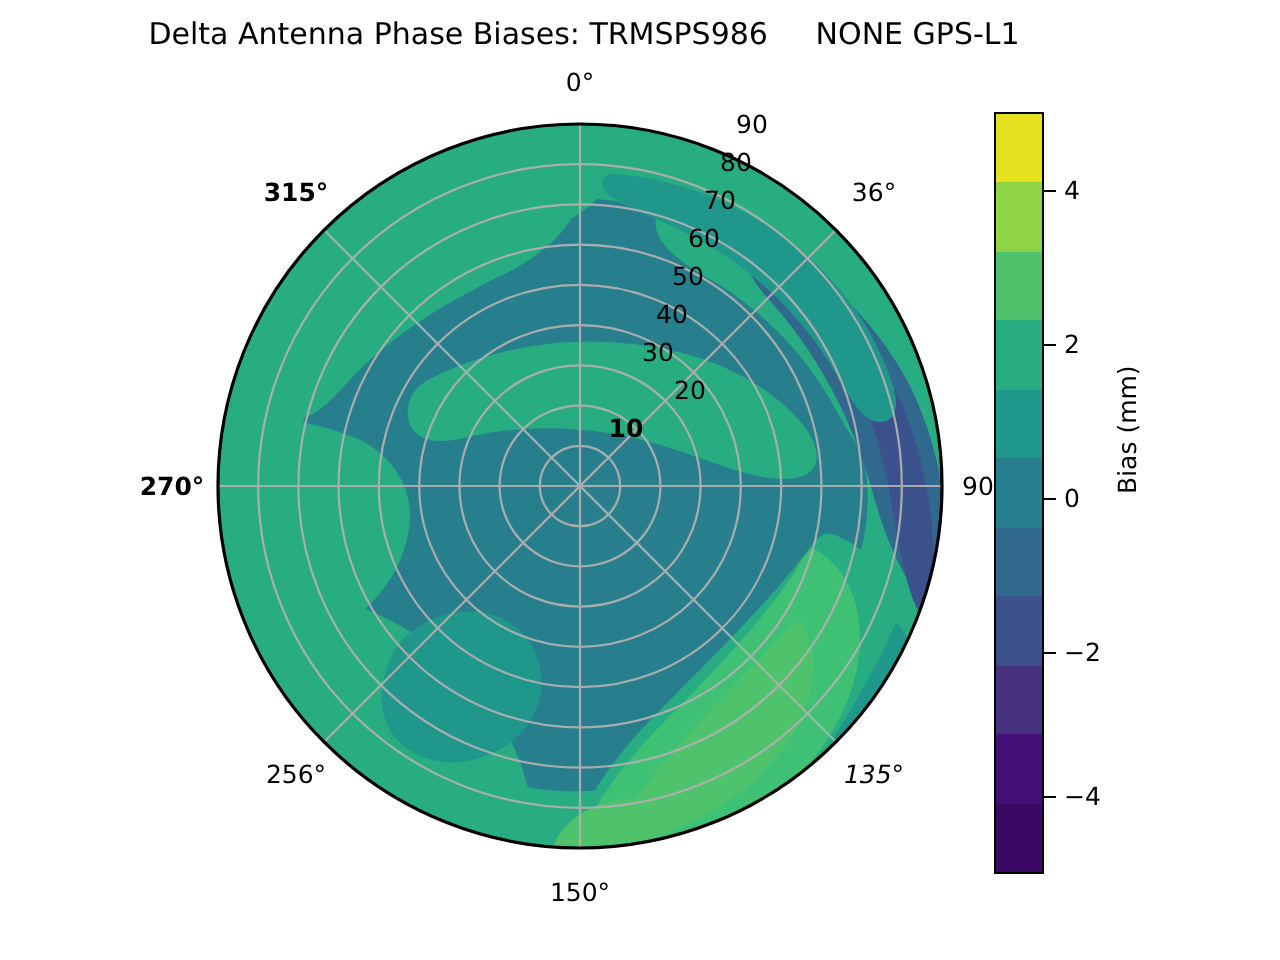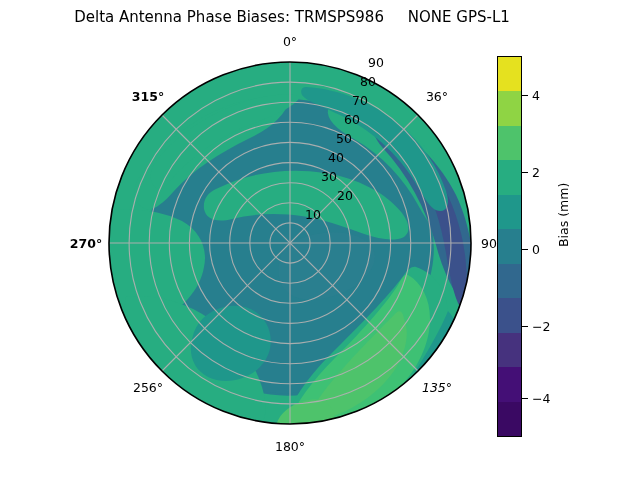--- a/index.html
+++ b/index.html
@@ -265,28 +265,28 @@
 
       <circle cx="182" cy="182" r="181" fill="none" stroke="#000000" stroke-width="1.6"></circle>
     </svg>
   </div>
 
   <div id="angular-labels">
       <div class="ang-label" style="left: 290px; top: 41px;">0°</div>
       <div class="ang-label" style="left: 437px; top: 96px;">36°</div>
       <div class="ang-label" style="left: 489px; top: 243px;">90</div>
       <div class="ang-label" style="left: 437px; top: 387px; font-style: italic;">135°</div>
-      <div class="ang-label" style="left: 290px; top: 446px;">180°</div>
+      <div class="ang-label" style="left: 290px; top: 446px;">150°</div>
       <div class="ang-label" style="left: 148px; top: 387px;">256°</div>
       <div class="ang-label" style="left: 86px; top: 243px; font-weight: bold;">270°</div>
       <div class="ang-label" style="left: 148px; top: 96px; font-weight: bold;">315°</div>
     </div>
 
   <div id="radial-labels">
-      <div class="rad-label" style="left: 313px; top: 214px;">10</div>
+      <div class="rad-label" style="left: 313px; top: 214px; font-weight: bold;">10</div>
       <div class="rad-label" style="left: 321px; top: 195px; margin-left: 24px;">20</div>
       <div class="rad-label" style="left: 329px; top: 176px;">30</div>
       <div class="rad-label" style="left: 336px; top: 157px;">40</div>
       <div class="rad-label" style="left: 344px; top: 138px; text-align: center;">50</div>
       <div class="rad-label" style="left: 352px; top: 119px;">60</div>
       <div class="rad-label" style="left: 360px; top: 100px;">70</div>
       <div class="rad-label" style="left: 368px; top: 81px;">80</div>
       <div class="rad-label" style="left: 376px; top: 62px;">90</div>
     </div>
 

